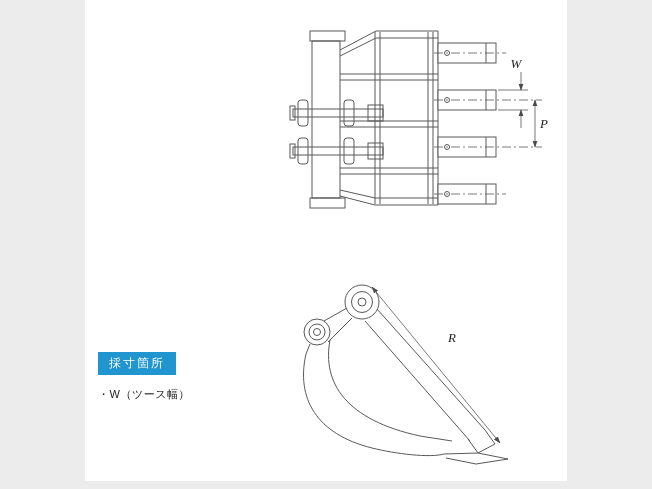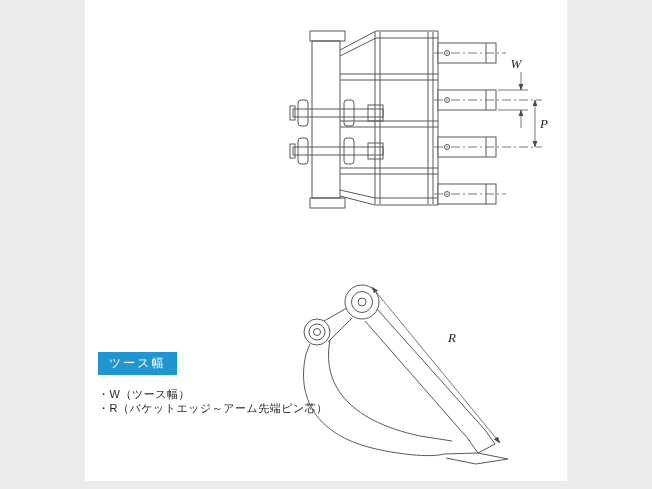--- a/index.html
+++ b/index.html
@@ -166,20 +166,19 @@
       <path d="M26,86 C16,130 36,166 92,180 C116,186 150,190 164,186"></path>
       <path d="M50,72 C42,115 66,152 140,168 L172,173"></path>
     </g>
 
     <g class="st">
       <path d="M164,186 L198,185"></path>
       <path d="M198,185 L228,191 L196,196 L166,190"></path>
     </g>
   </svg>
 
-  <div class="label-box">ツース幅</div>
+  <div class="label-box">採寸箇所</div>
 
   <div class="legend">
     <div>・W（ツース幅）</div>
-    <div>・R（バケットエッジ～アーム先端ピン芯）</div>
   </div>
 
 </div>
 
 </body></html>

